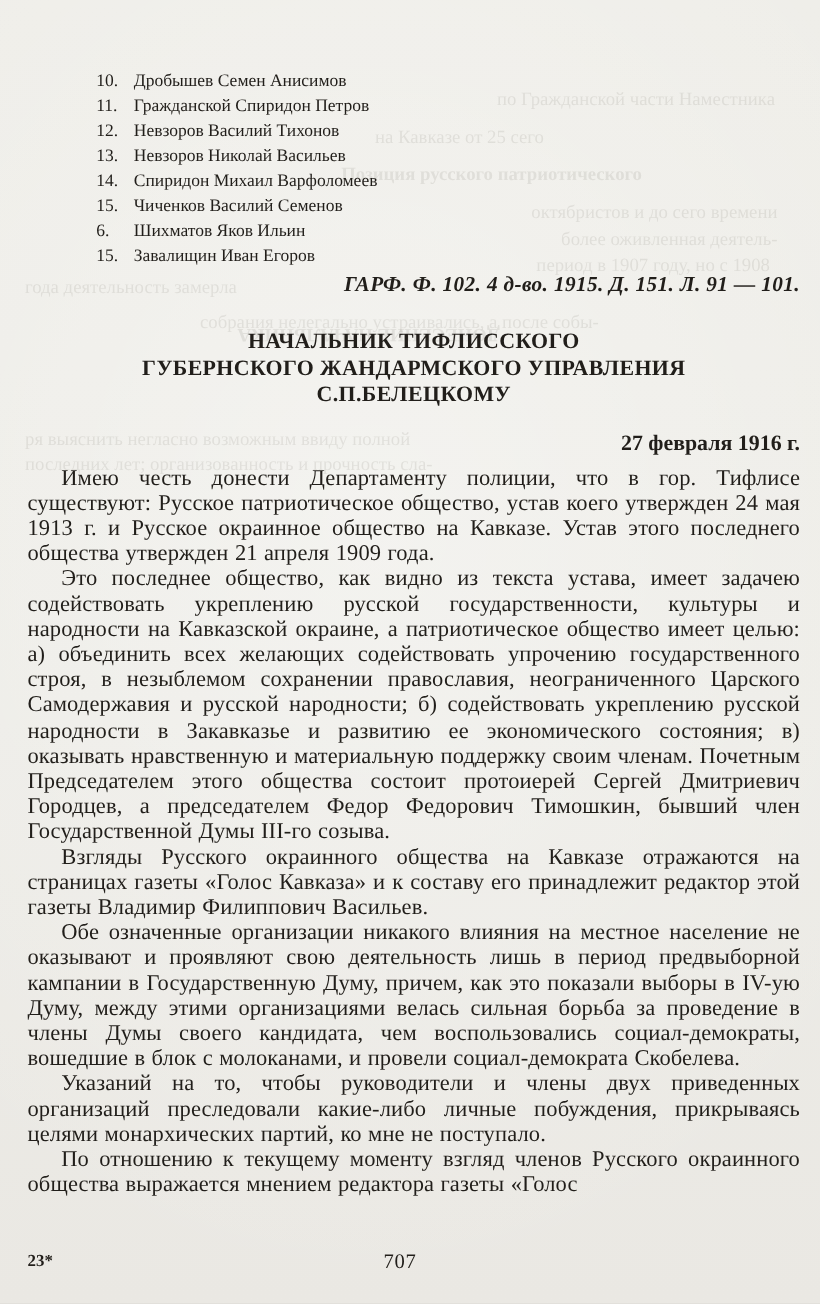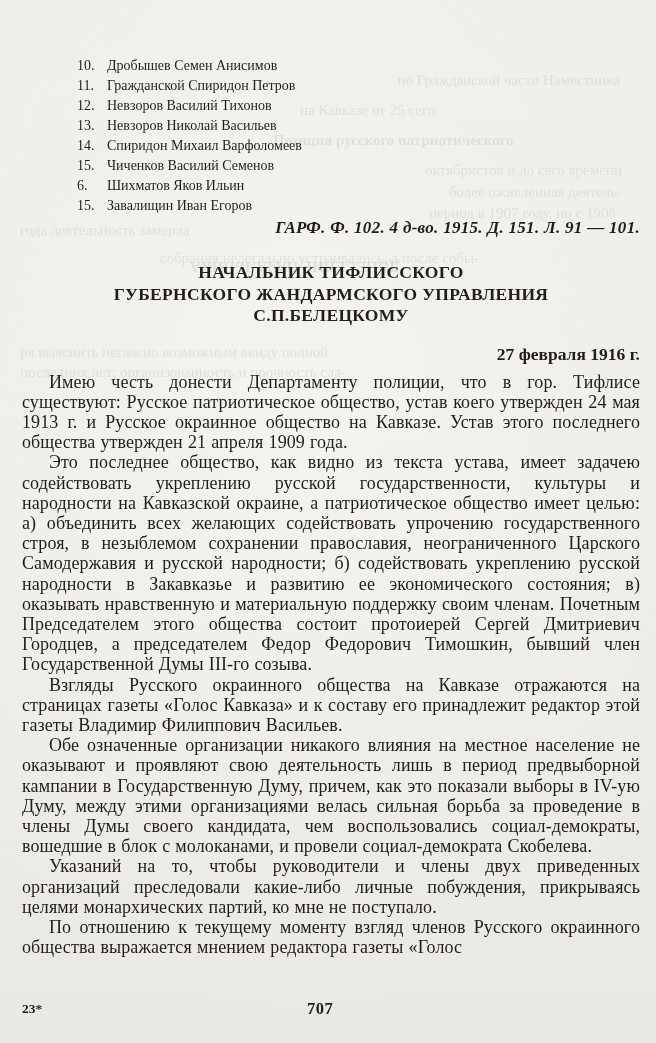--- a/index.html
+++ b/index.html
@@ -94,21 +94,21 @@
     font-size: 13.5px;
     font-weight: bold;
   }
   .folio {
     position: absolute;
     left: 0;
     width: 640px;
     top: 999px;
     text-align: center;
     font-size: 16.5px;
-    font-weight: 700;
+    font-weight: 400;
     letter-spacing: 0.5px;
   }
 </style>
 </head>
 <body>
 
 <div class="page">
 
   <div class="ghost" style="top:72px; right:36px;">по Гражданской части Наместника</div>
   <div class="ghost" style="top:102px; left:300px;">на Кавказе от 25 сего</div>

